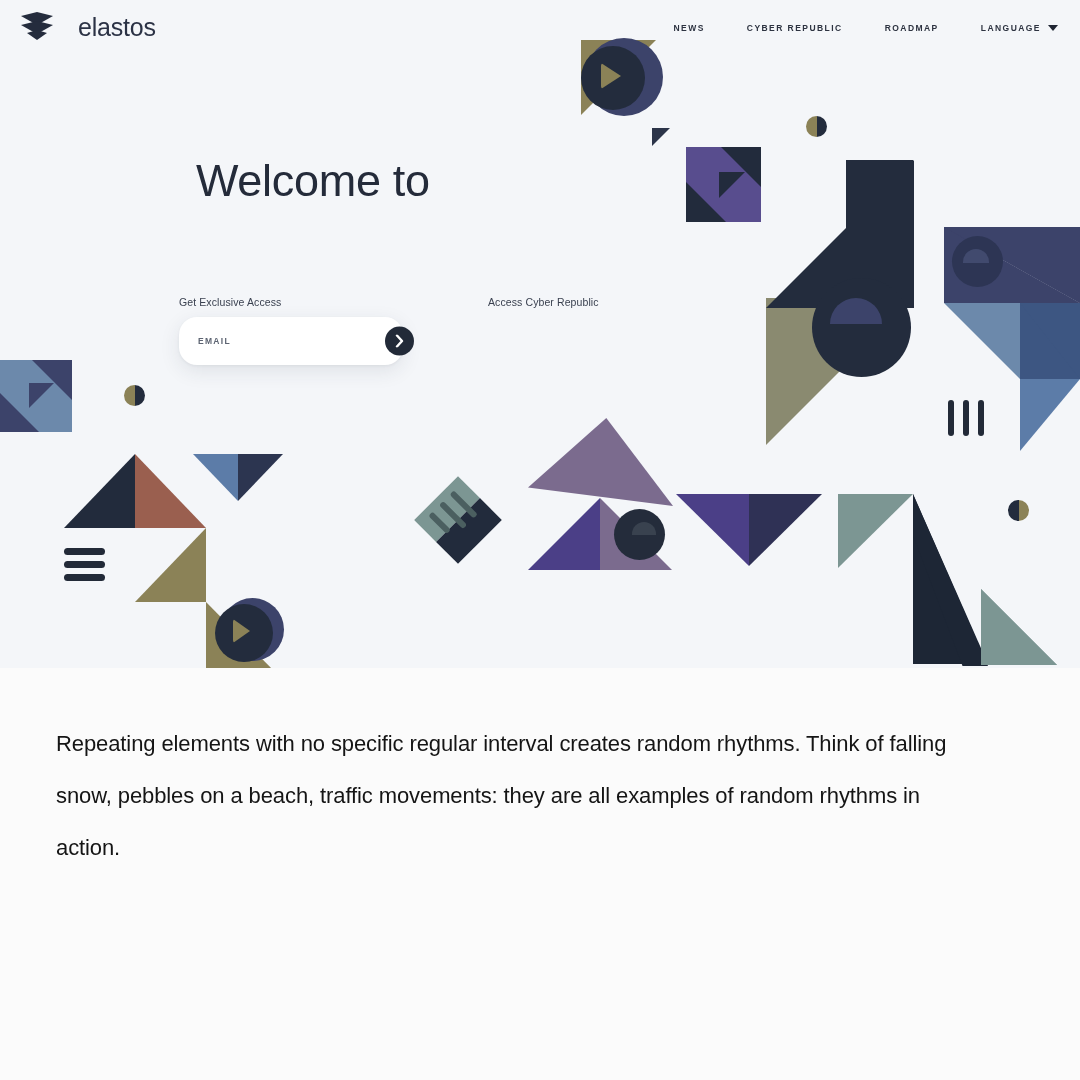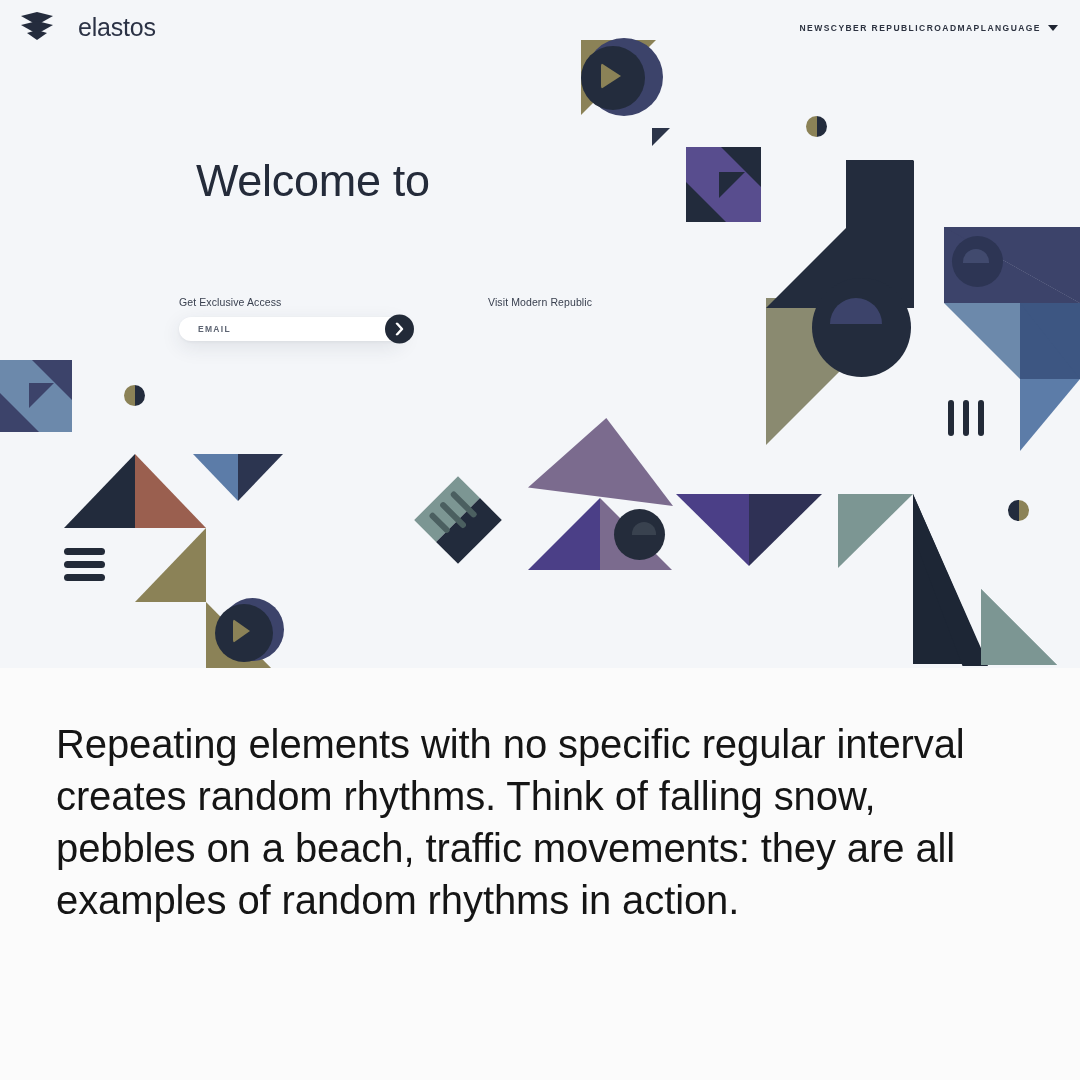--- a/index.html
+++ b/index.html
@@ -55,20 +55,21 @@
   }
   .brand-name {
     font-size: 25px;
     color: #2b3245;
     letter-spacing: -0.2px;
     font-weight: 400;
   }
 
   #nav {
     display: flex;
+    gap: 42px;
   }
   .nav-item {
     font-size: 8.5px;
     letter-spacing: 1.45px;
     color: #2d3341;
     font-weight: 700;
     text-transform: uppercase;
     white-space: nowrap;
     cursor: pointer;
     display: flex;
@@ -111,21 +112,21 @@
     color: #3a4150;
     letter-spacing: 0.1px;
     margin-bottom: 9px;
     display: block;
     font-weight: 400;
   }
 
   .email-pill {
     position: relative;
     width: 224px;
-    height: 24px;
+    height: 48px;
     background: #ffffff;
     border-radius: 18px;
     box-shadow: 0 6px 20px rgba(40,50,70,0.10), 0 1px 3px rgba(40,50,70,0.06);
     display: flex;
     align-items: center;
   }
   .email-pill input {
     border: 0;
     outline: none;
     background: transparent;
@@ -207,21 +208,21 @@
     position: absolute;
     left: 0; top: 668px;
     width: 1080px;
     height: 412px;
     background: #fbfbfb;
   }
   #body-copy {
     position: absolute;
     left: 56px; top: 50px;
     width: 910px;
-    font-size: 40px;
+    font-size: 22px;
     line-height: 52px;
     color: #151515;
     font-weight: 400;
     letter-spacing: -0.1px;
   }
 </style>
 </head>
 <body>
 
 <div id="page">
@@ -392,21 +393,21 @@
             <span>
               <svg width="11" height="13" viewBox="0 0 11 13" aria-hidden="true">
                 <path d="M3 1 L8 6.5 L3 12" stroke="#ffffff" stroke-width="2.4" fill="none" stroke-linecap="round" stroke-linejoin="round"></path>
               </svg>
             </span>
           </button>
         </div>
       </div>
 
       <div>
-        <span class="field-label">Visit Modern Republic</span>
+        <span class="field-label">Access Cyber Republic</span>
       </div>
 
     </div>
 
   </section>
 
   <section id="lower">
     <p id="body-copy">Repeating elements with no specific regular interval creates random rhythms. Think of falling snow, pebbles on a beach, traffic movements: they are all examples of random rhythms in action.</p>
   </section>
 

